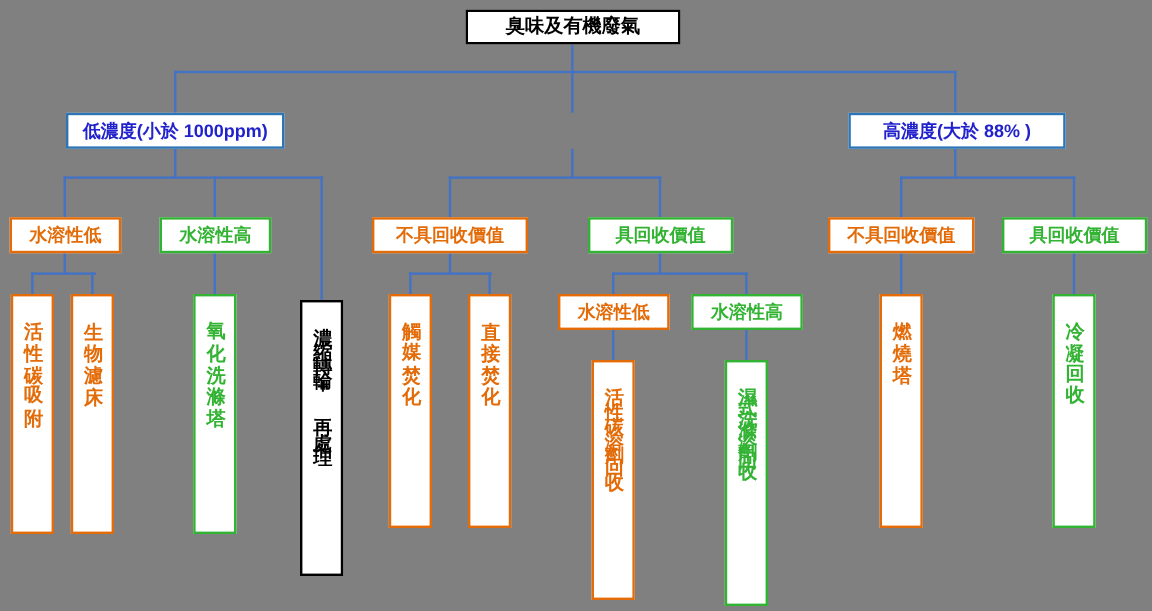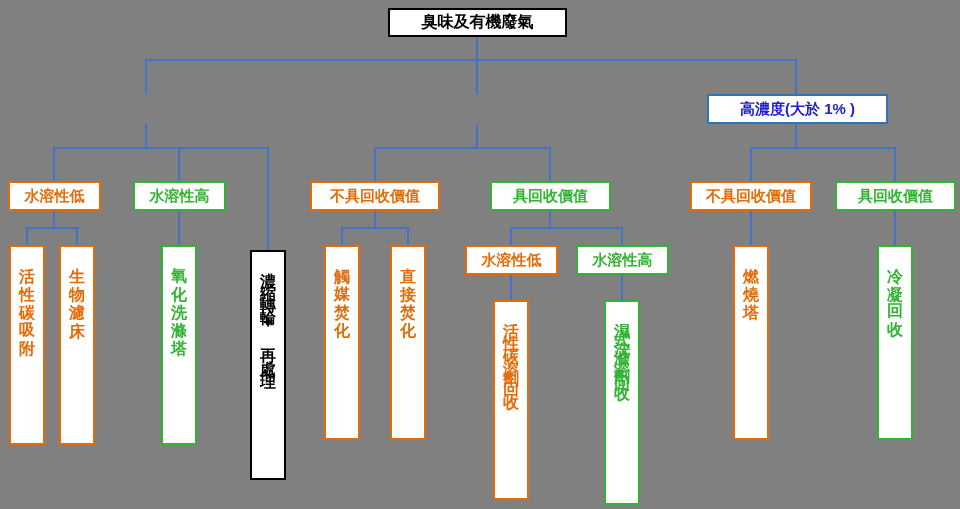--- a/index.html
+++ b/index.html
@@ -111,21 +111,22 @@
   <div class="ln" style="left:510px;top:227px;width:2px;height:18px"></div>
   <div class="ln" style="left:621px;top:227px;width:2px;height:18px"></div>
   <div class="ln" style="left:510px;top:275px;width:2px;height:25px"></div>
   <div class="ln" style="left:621px;top:275px;width:2px;height:25px"></div>
 
   <div class="ln" style="left:750px;top:211px;width:2px;height:34px"></div>
   <div class="ln" style="left:894px;top:211px;width:2px;height:34px"></div>
 
   <div class="box root-box" style="left:388px;top:8px;width:179px;height:29px">臭味及有機廢氣</div>
 
-  <div class="box blue-box" style="left:707px;top:94px;width:181px;height:30px">高濃度(大於 1% )</div>
+  <div class="box blue-box" style="left:55px;top:94px;width:182px;height:30px">低濃度(小於 1000ppm)</div>
+  <div class="box blue-box" style="left:707px;top:94px;width:181px;height:30px">高濃度(大於 88% )</div>
 
   <div class="box orange-box" style="left:8px;top:181px;width:93px;height:30px">水溶性低</div>
   <div class="box green-box" style="left:133px;top:181px;width:93px;height:30px">水溶性高</div>
   <div class="box orange-box" style="left:310px;top:181px;width:130px;height:30px">不具回收價值</div>
   <div class="box green-box" style="left:490px;top:181px;width:121px;height:30px">具回收價值</div>
   <div class="box orange-box" style="left:690px;top:181px;width:122px;height:30px">不具回收價值</div>
   <div class="box green-box" style="left:835px;top:181px;width:121px;height:30px">具回收價值</div>
 
   <div class="box orange-box" style="left:465px;top:245px;width:93px;height:30px">水溶性低</div>
   <div class="box green-box" style="left:576px;top:245px;width:93px;height:30px">水溶性高</div>

